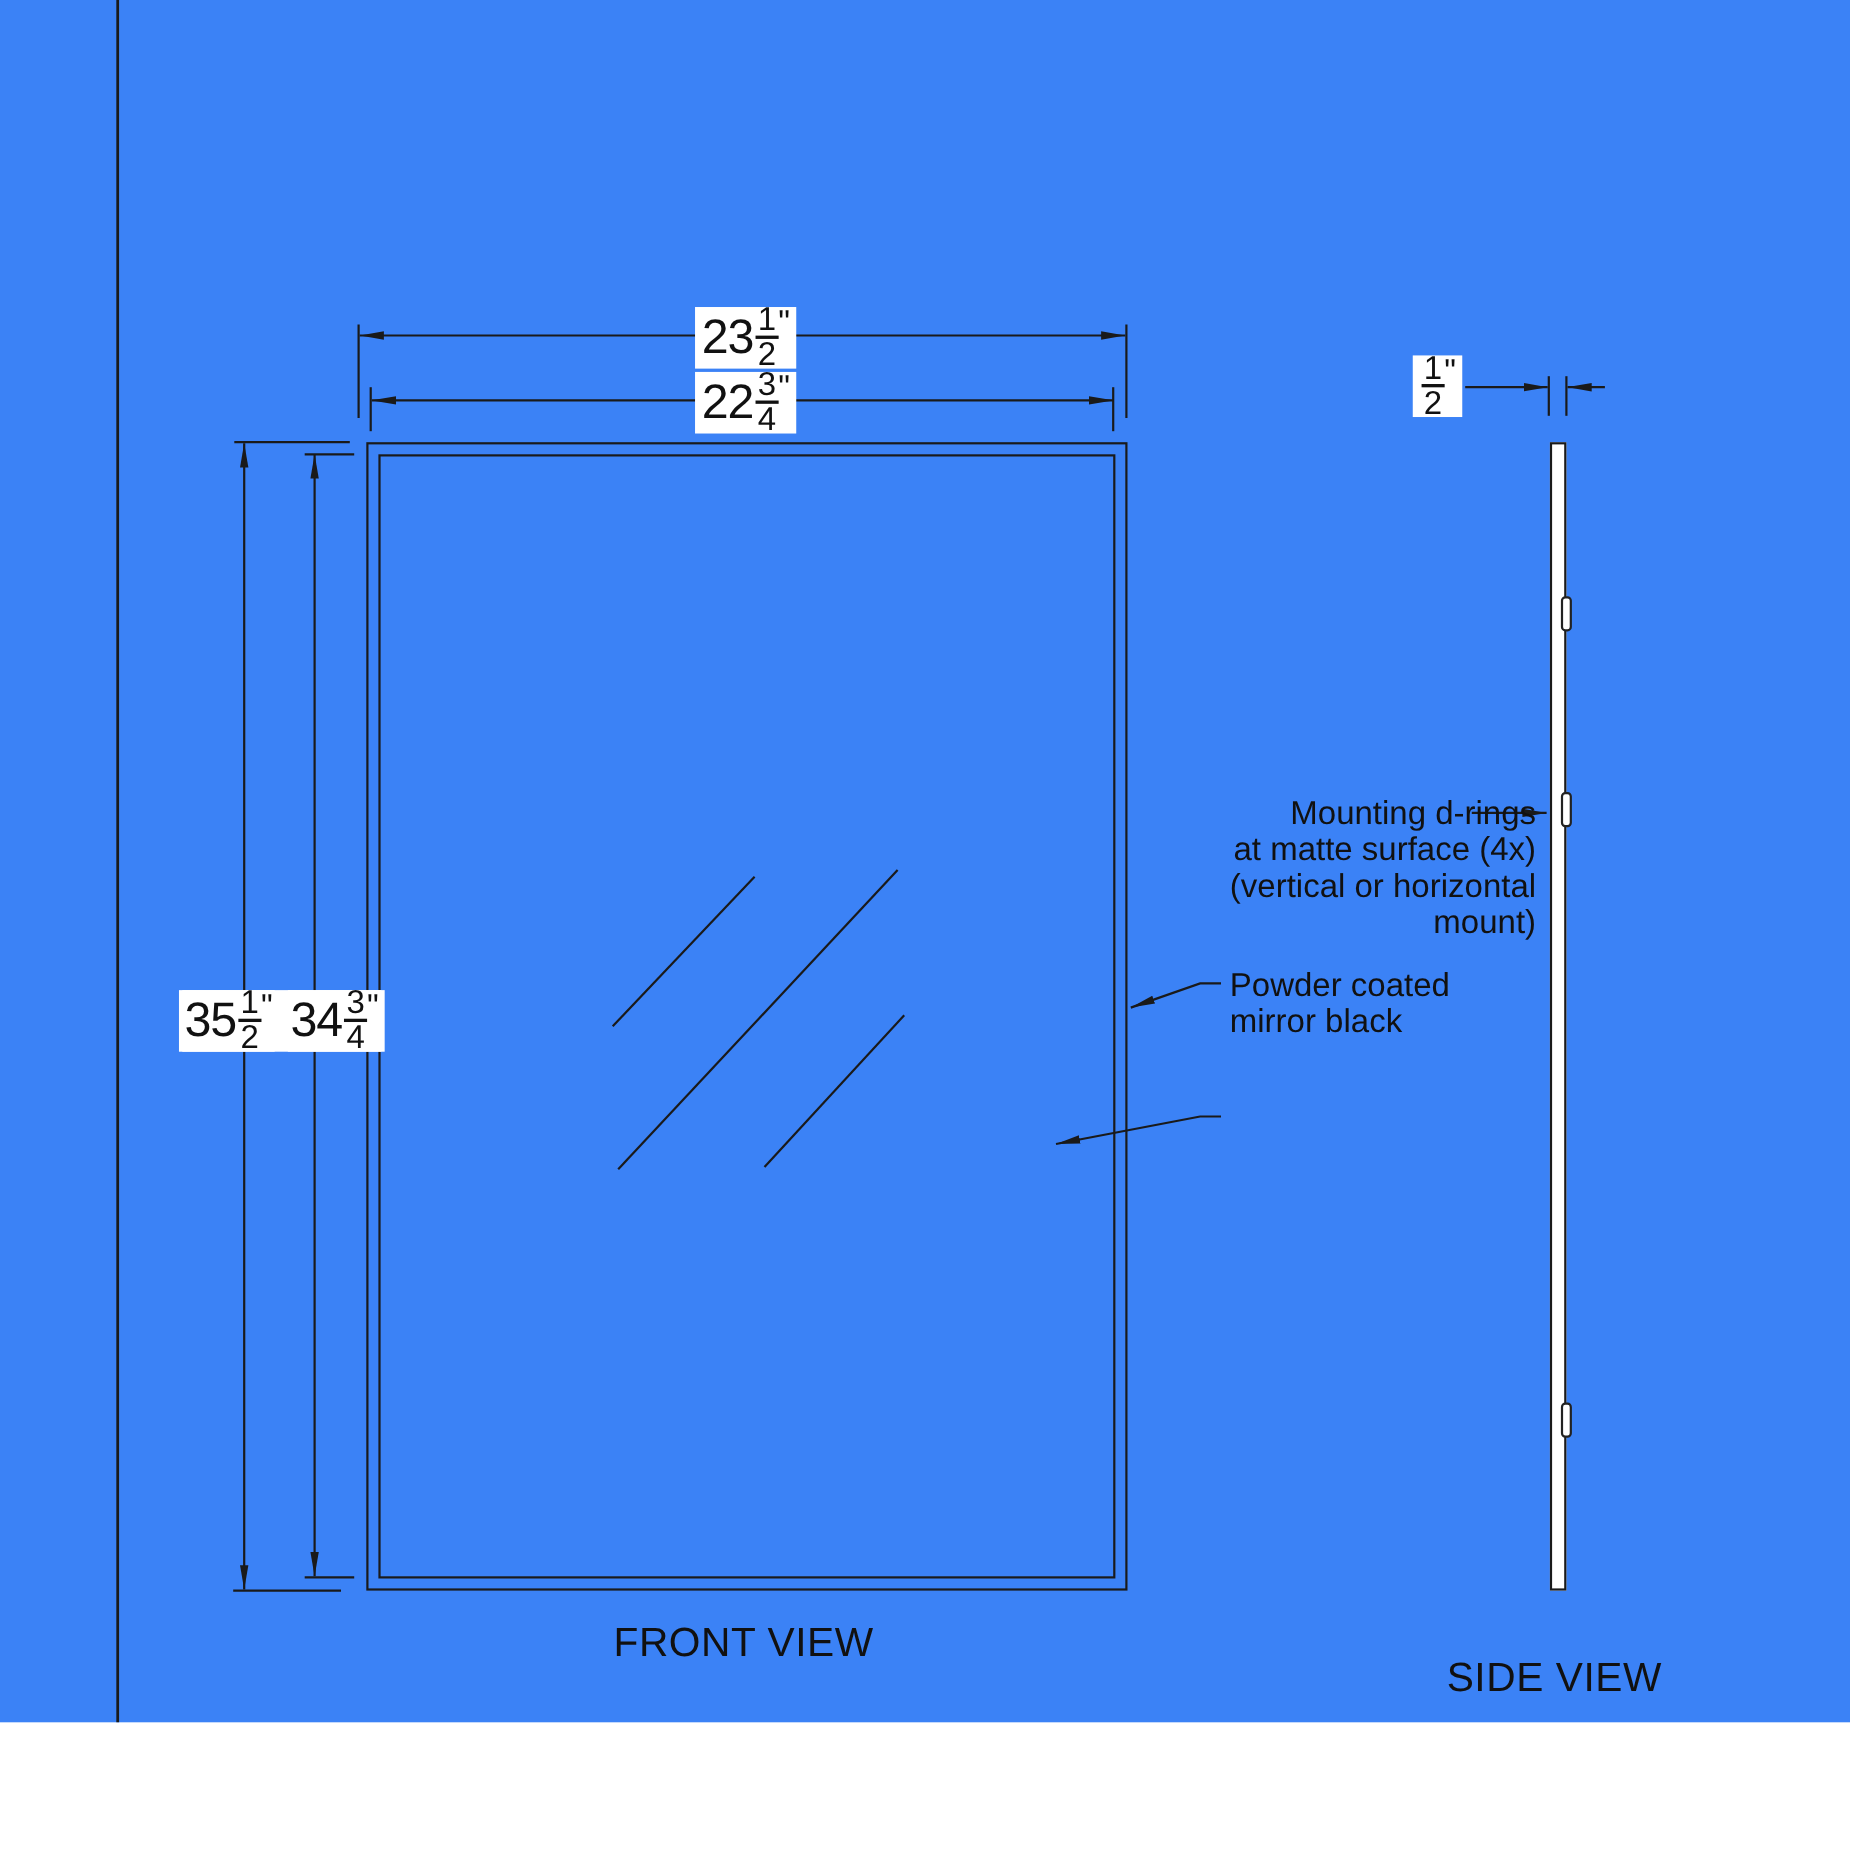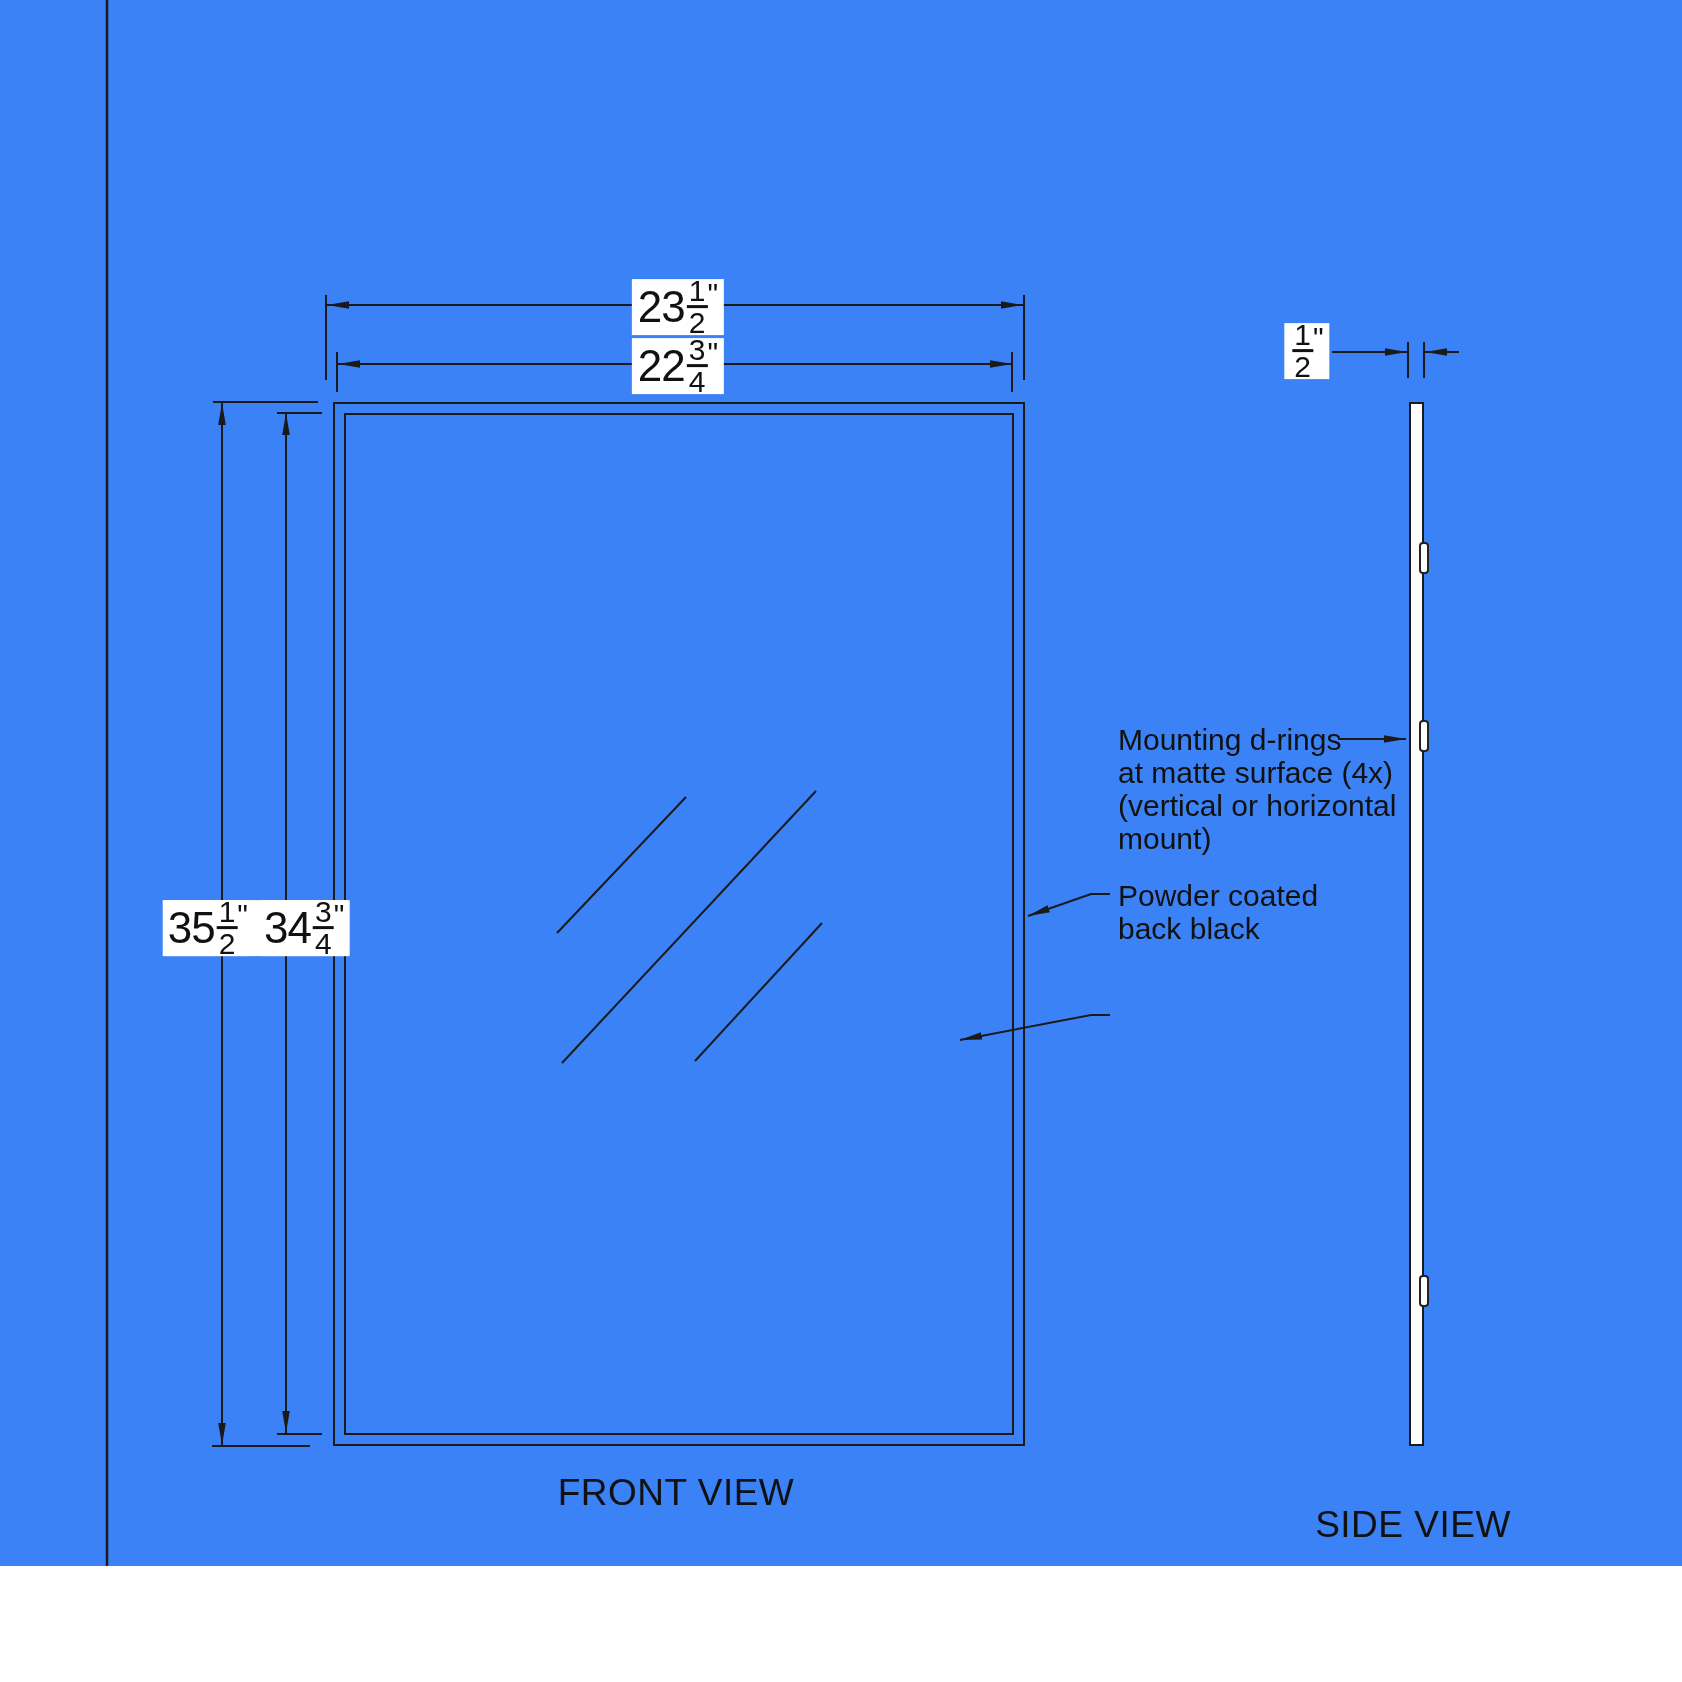--- a/index.html
+++ b/index.html
@@ -140,27 +140,27 @@
   </div>
 
   <div class="dim" style="left:1307px; top:351px;">
     <span class="frac">
         <span class="num">1</span>
         <span class="den">2</span>
       </span>
       <span class="unit">"</span>
   </div>
 
-  <div class="note" style="left:1118px; top:723px;">
+  <div class="note" style="left:1118px; top:723px;text-align:right;">
     <div>Mounting d-rings</div>
     <div>at matte surface (4x)</div>
     <div>(vertical or horizontal</div>
     <div>mount)</div>
   </div>
   <div class="note" style="left:1118px; top:879px;">
     <div>Powder coated</div>
-    <div>back black</div>
+    <div>mirror black</div>
   </div>
 
   <div class="view-label" style="left:676px; top:1493px;">FRONT VIEW</div>
   <div class="view-label" style="left:1413px; top:1494px;margin-top:31px;">SIDE VIEW</div>
 
 </div>
 
 </body></html>

